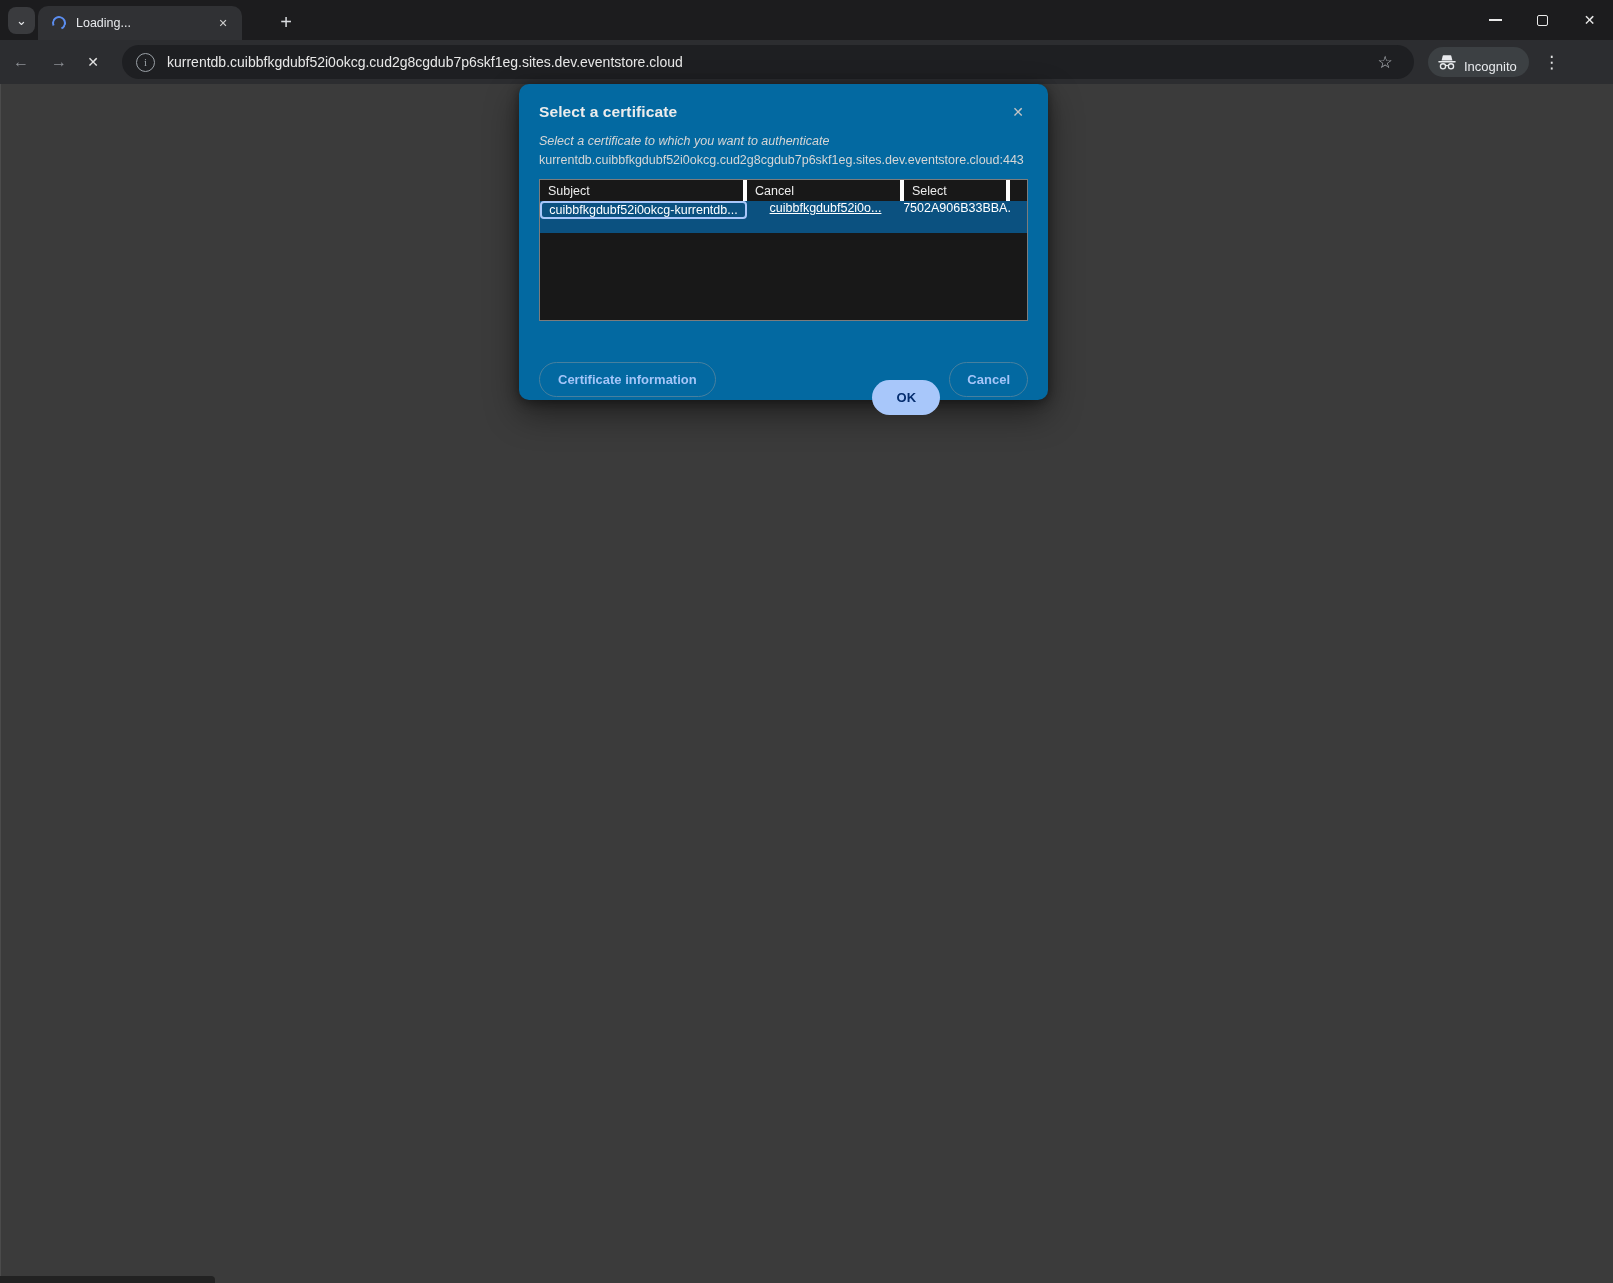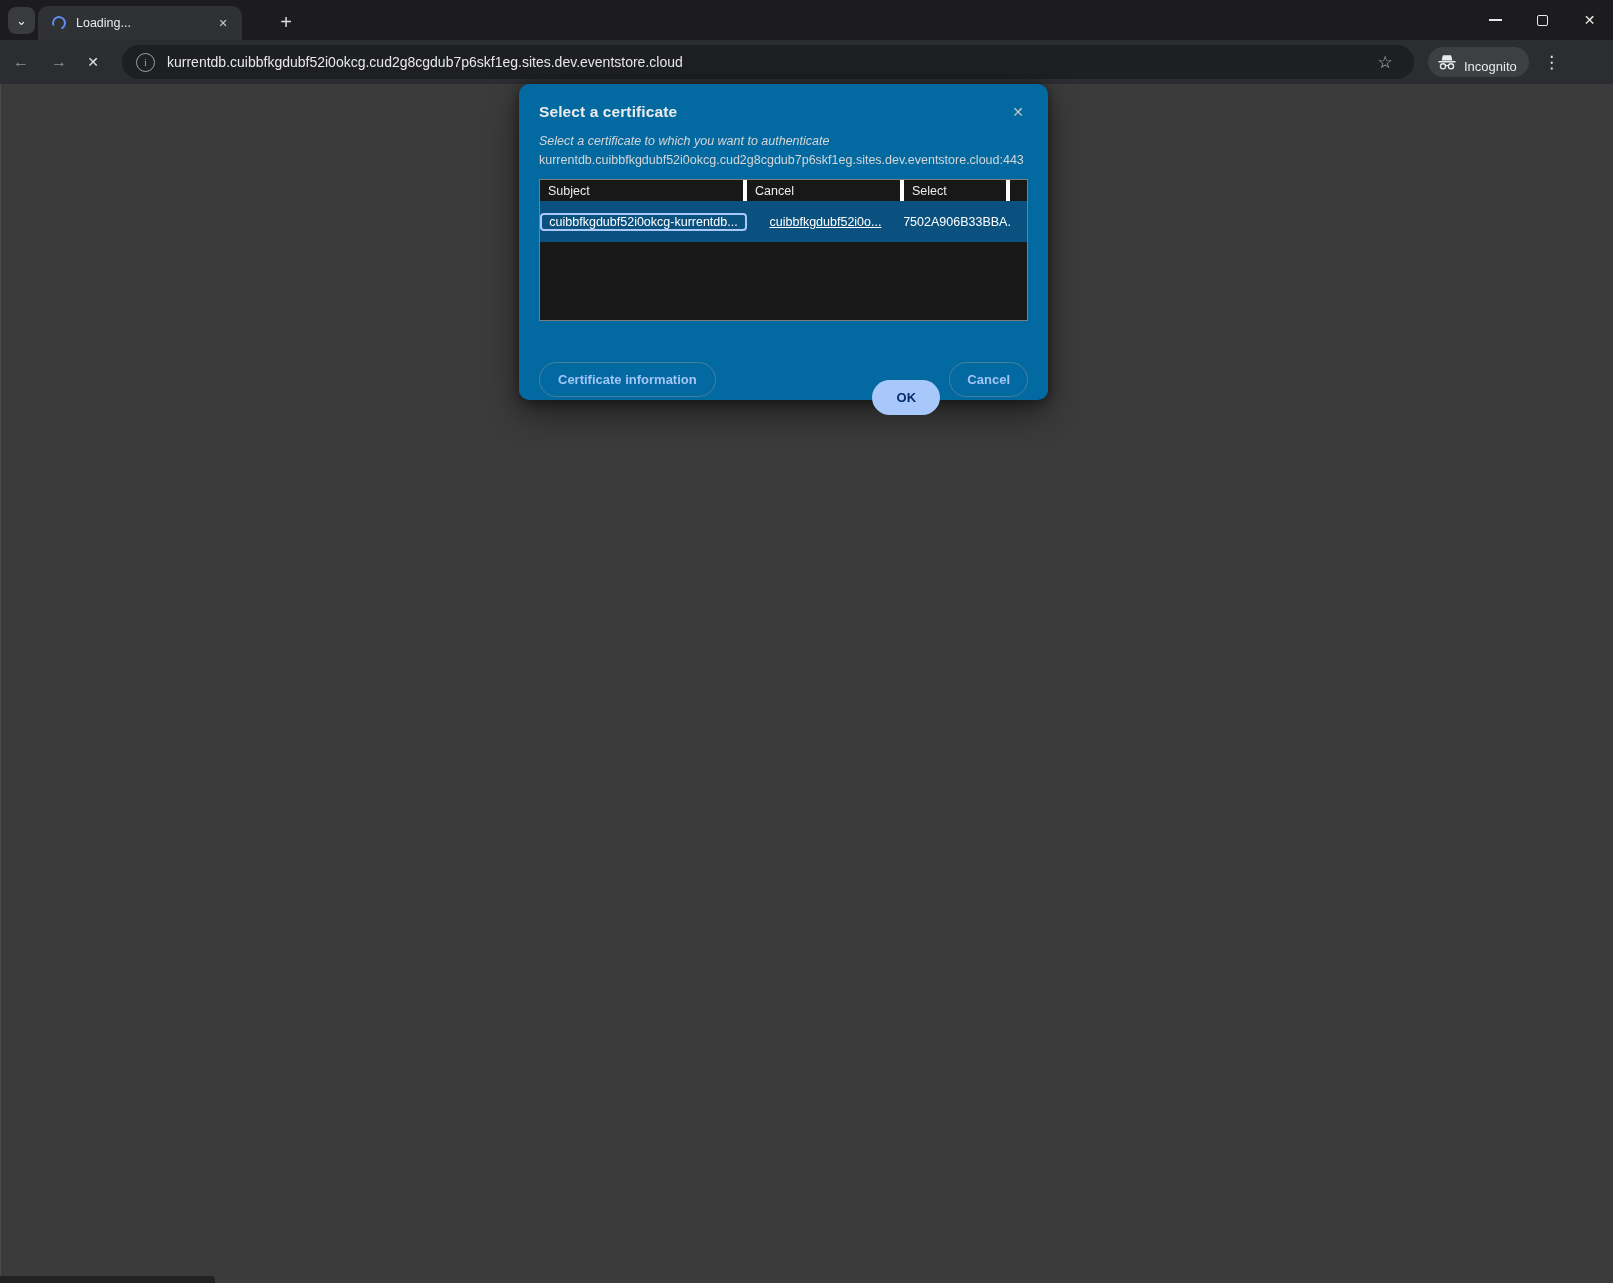--- a/index.html
+++ b/index.html
@@ -84,21 +84,21 @@
   .dialog-close { position:absolute; right:20px; top:18px; width:20px; height:20px;
     display:flex; align-items:center; justify-content:center; color:#c4c4c4; font-size:14px; cursor:pointer; }
   .dialog-desc { margin-top:11px; font-size:12.5px; line-height:19px; color:#d6d6d6;font-style:italic; }
   .dialog-host { font-size:12.5px; line-height:19px; color:#d6d6d6; word-break:break-all; }
 
   .cert-table { margin-top:9px; width:489px; height:142px; border:1px solid #7c7c7c; background:#181818; display:flex; flex-direction:column; }
   .cert-head { display:flex; height:21px; flex:0 0 auto; align-items:center; }
   .cert-head .hc { font-size:12.5px; color:#ededed; padding-left:8px; height:100%; display:flex; align-items:center;
      border-right:4px solid #ffffff; }
   .hc.c1 { width:207px; } .hc.c2 { width:157px; } .hc.c3 { width:106px; } .hc.c4 { flex:1; border-right:none; }
-  .cert-row { display:flex; height:41px; flex:0 0 auto; background:#0b5180; align-items:center; cursor:pointer; }
+  .cert-row { display:flex; height:32px; flex:0 0 auto; background:#0b5180; align-items:flex-start; cursor:pointer; }
   .cert-row .cc { font-size:12.5px; color:#fff; display:flex; align-items:center; justify-content:center; overflow:hidden; white-space:nowrap; }
   .cc.c1 { width:207px; border:2px solid #a8c7fa; border-radius:4px; }
   .cc.c2 { width:157px;text-decoration:underline; } .cc.c3 { width:106px; justify-content:center; } .cc.c4 { flex:1; }
   .cert-empty { flex:1; background:#181818; }
 
   .dialog-actions { display:flex; align-items:center; margin-top:23px; }
   .btn {
     height:35px; border-radius:18px; display:flex; align-items:center; justify-content:center;
     font-size:13px; font-weight:600; cursor:pointer; user-select:none;
     font-family:"Liberation Sans", sans-serif;

